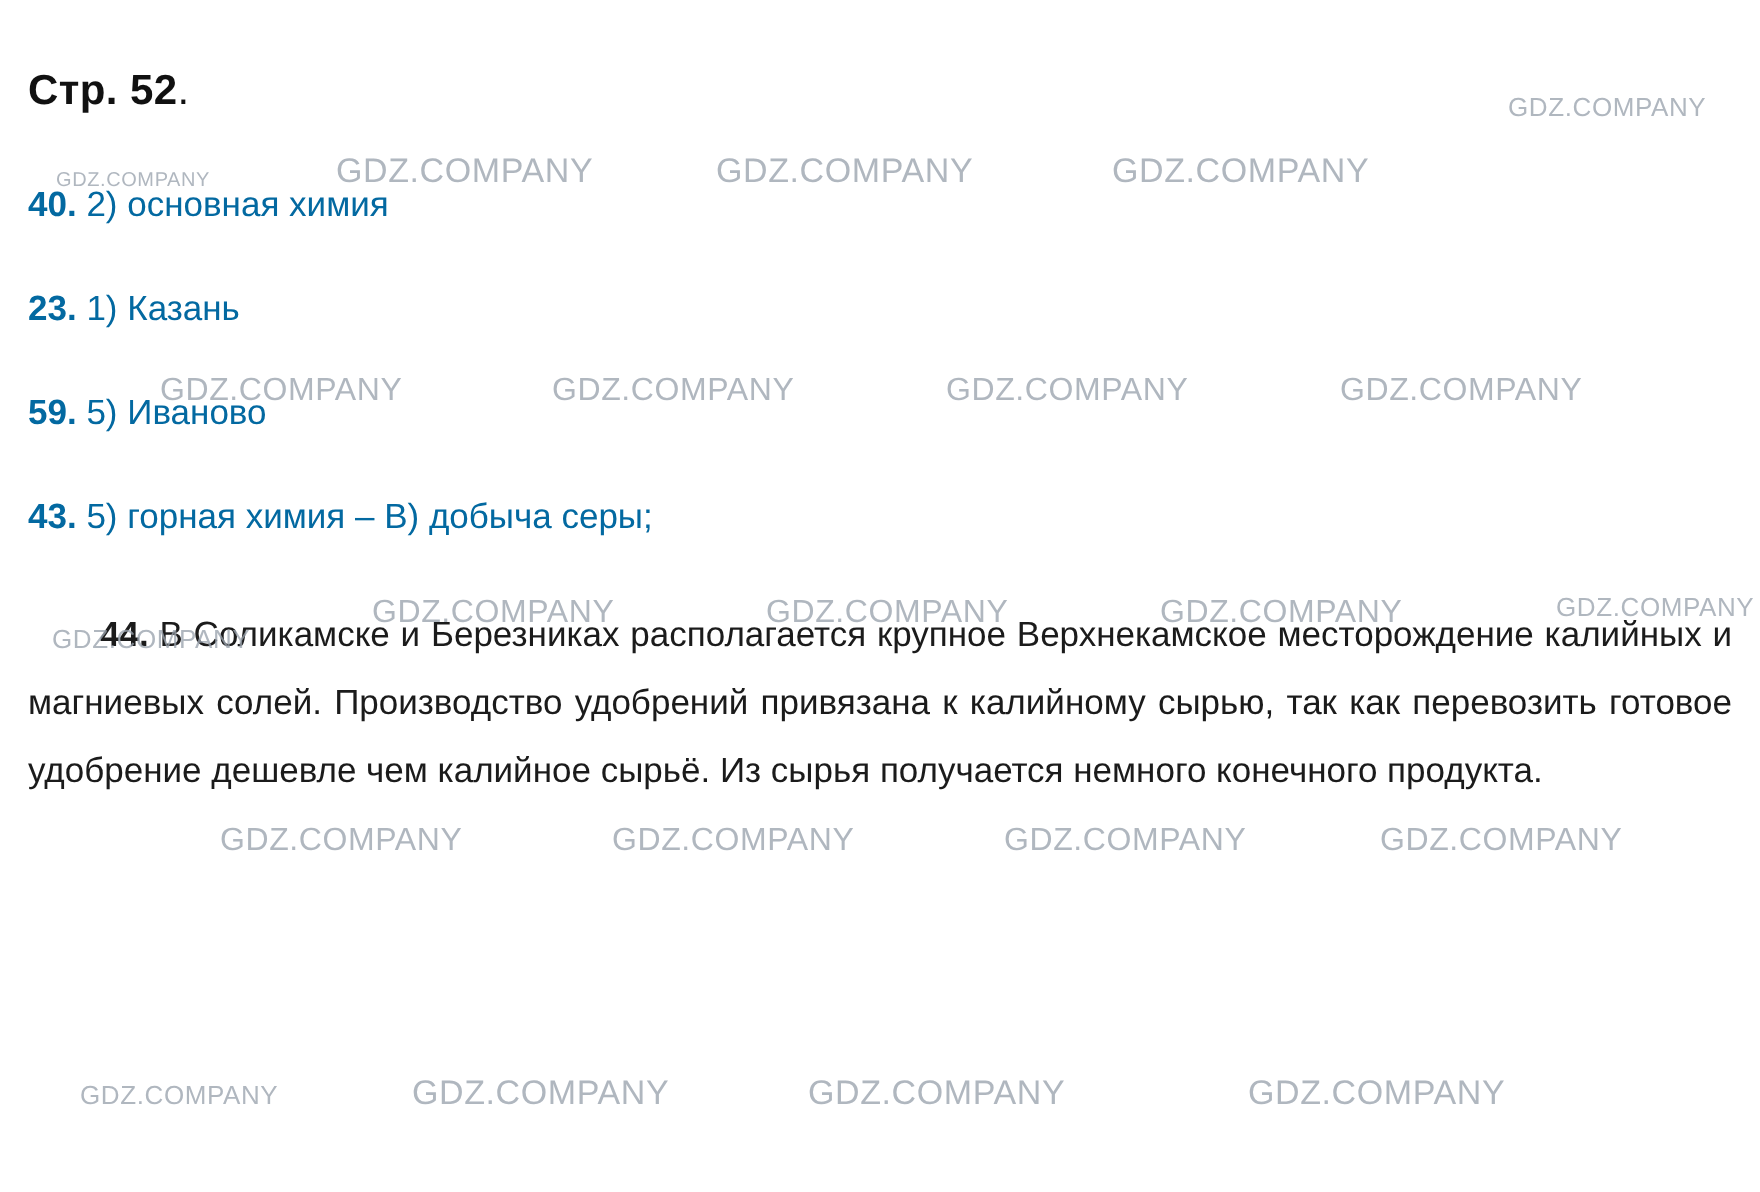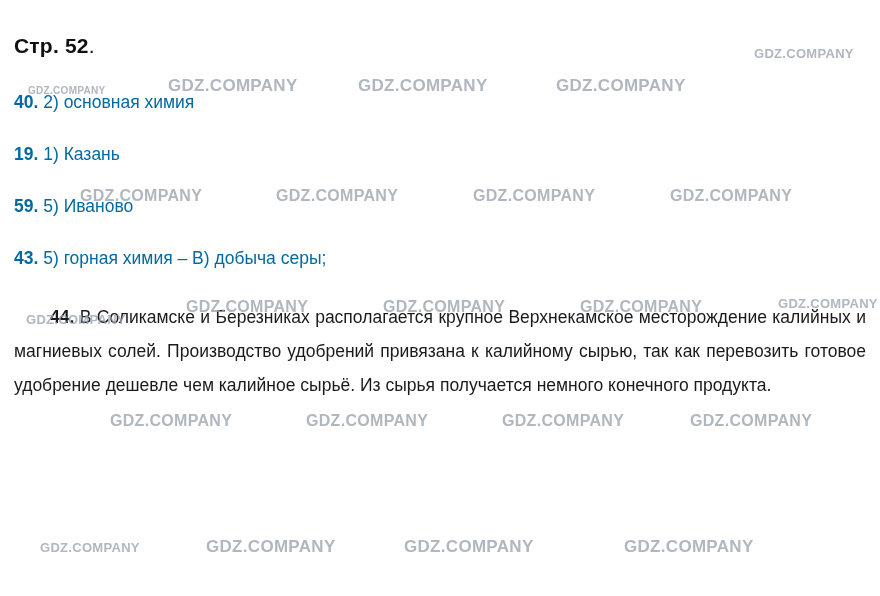--- a/index.html
+++ b/index.html
@@ -66,39 +66,38 @@
   }
   
   .wm {
     position: absolute;
     color: #9aa3ae;
     opacity: 0.78;
     font-family: "Liberation Sans", sans-serif;
     white-space: nowrap;
     pointer-events: none;
     letter-spacing: 0.3px;
-    font-weight: bold;
   }
 </style>
 </head>
 <body>
 
 <div class="page">
 
   <div class="content">
 
     <div class="page-label"><span>Стр. 52</span><span class="dot">.</span></div>
 
     <p class="qline">
       <span class="qnum">40.</span>
       <span class="qtext">2) основная химия</span>
     </p>
 
     <p class="qline">
-      <span class="qnum">19.</span>
+      <span class="qnum">23.</span>
       <span class="qtext">1) Казань</span>
     </p>
 
     <p class="qline">
       <span class="qnum">59.</span>
       <span class="qtext">5) Иваново</span>
     </p>
 
     <p class="qline">
       <span class="qnum">43.</span>

